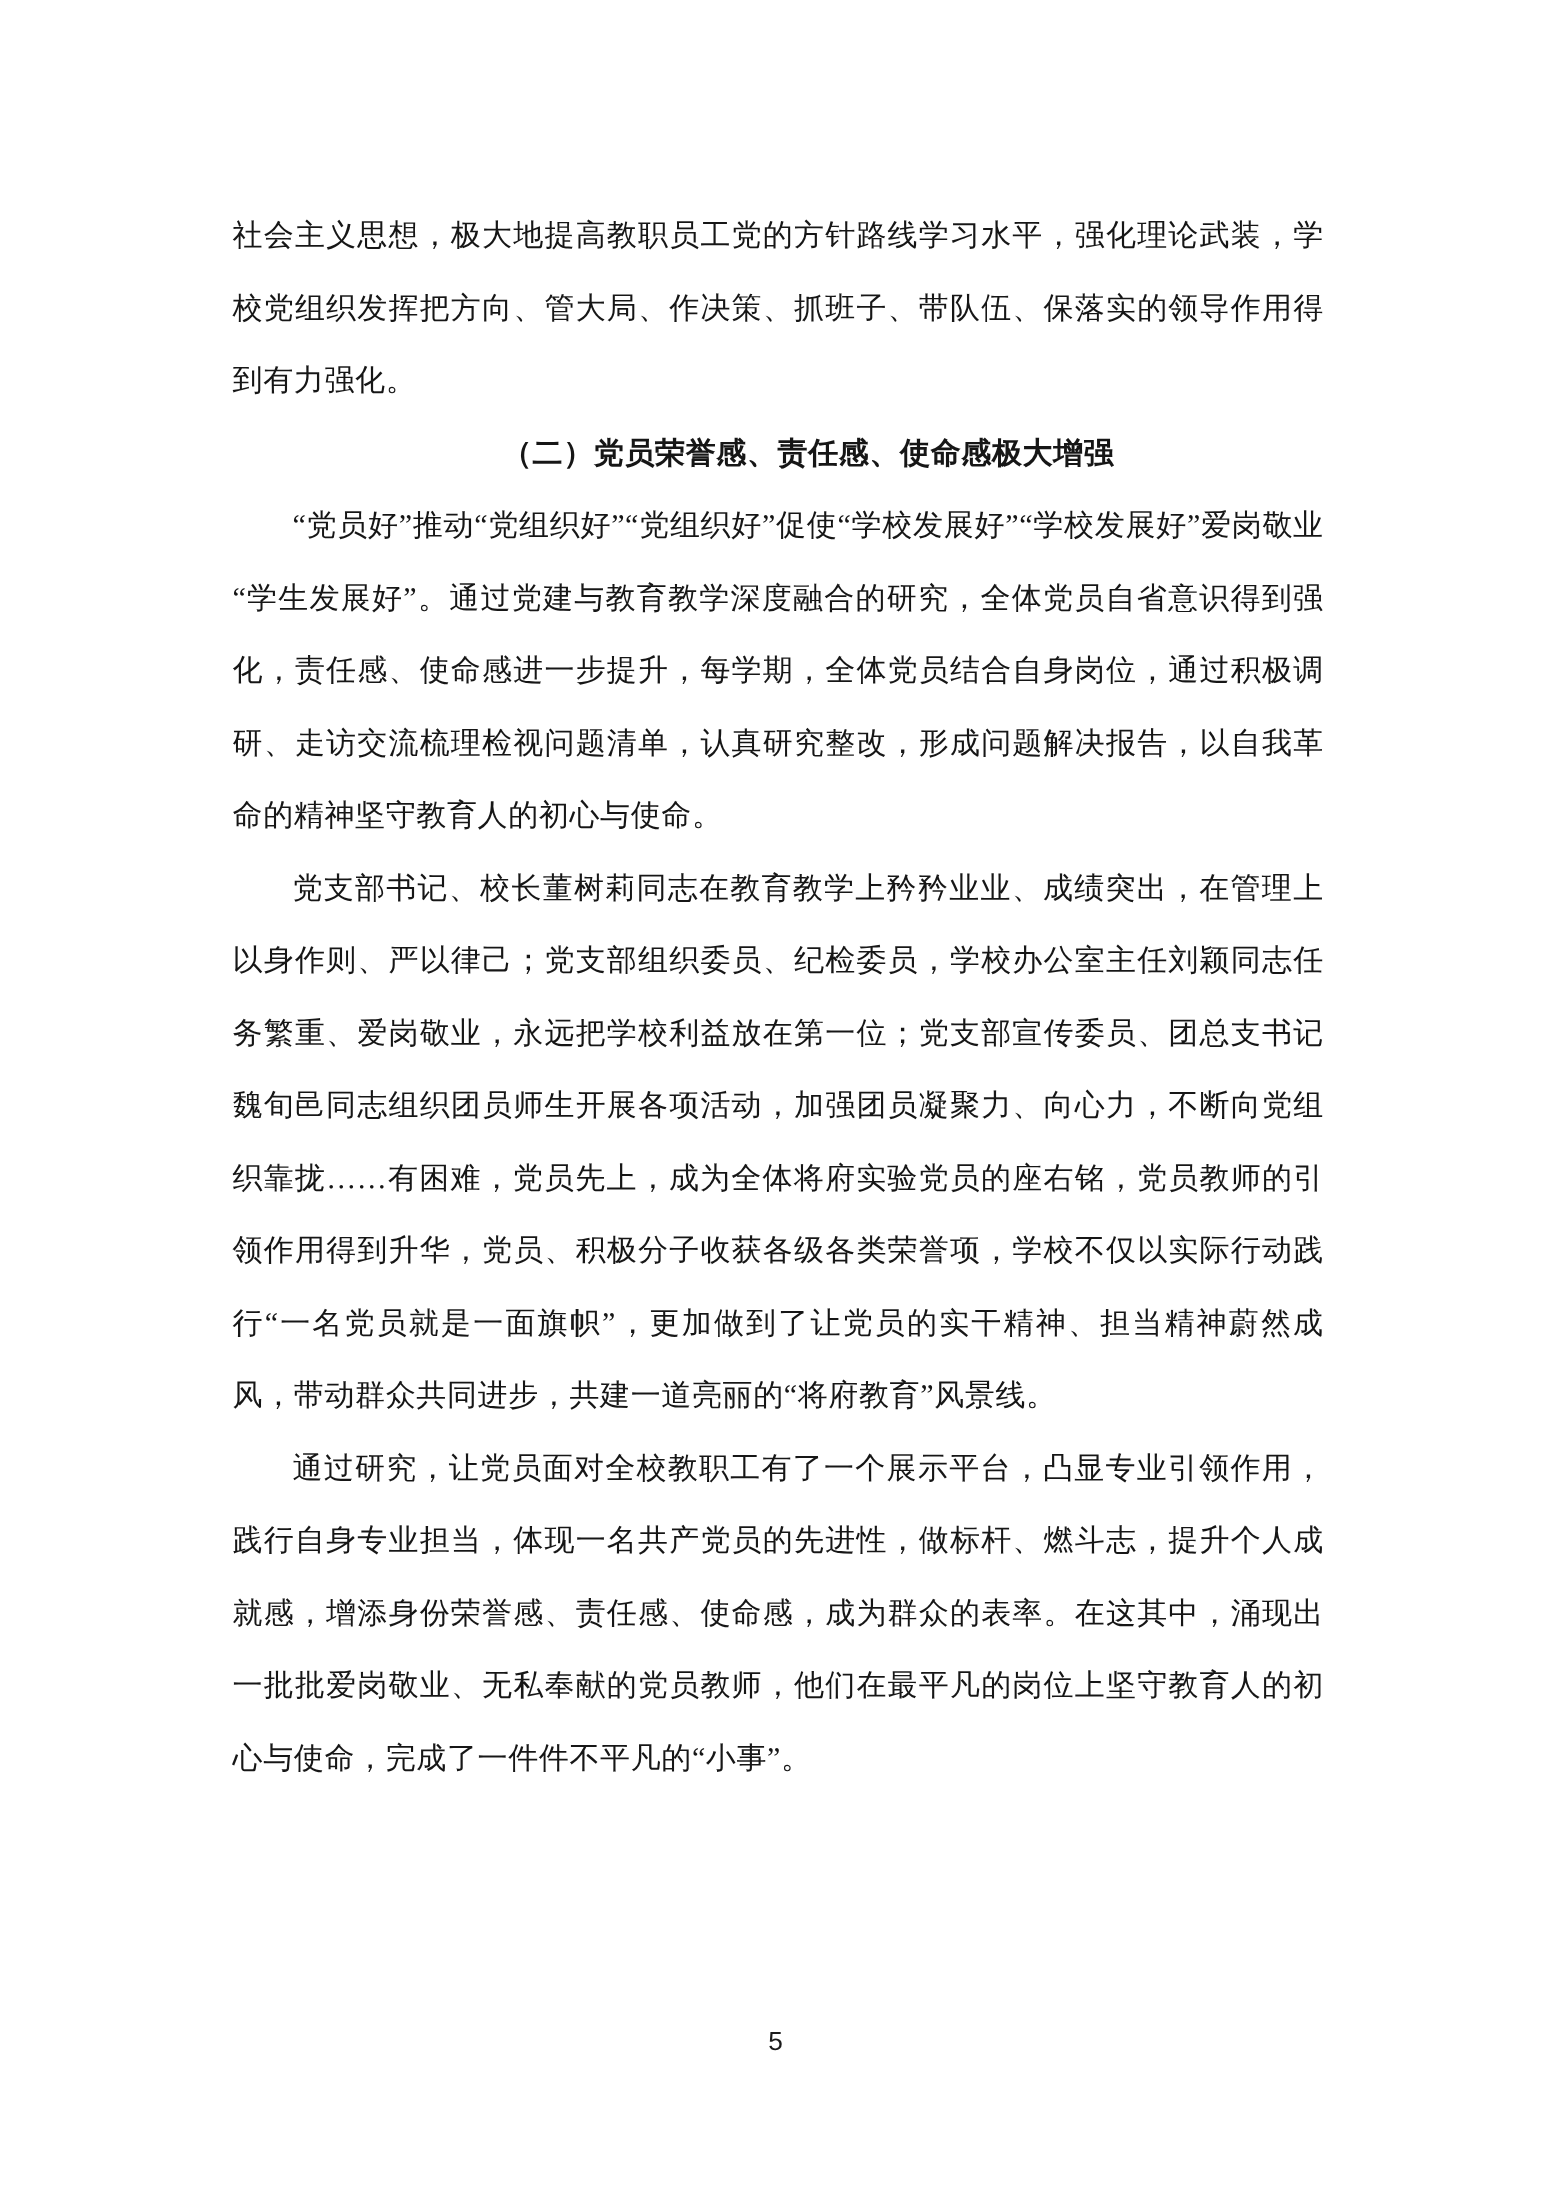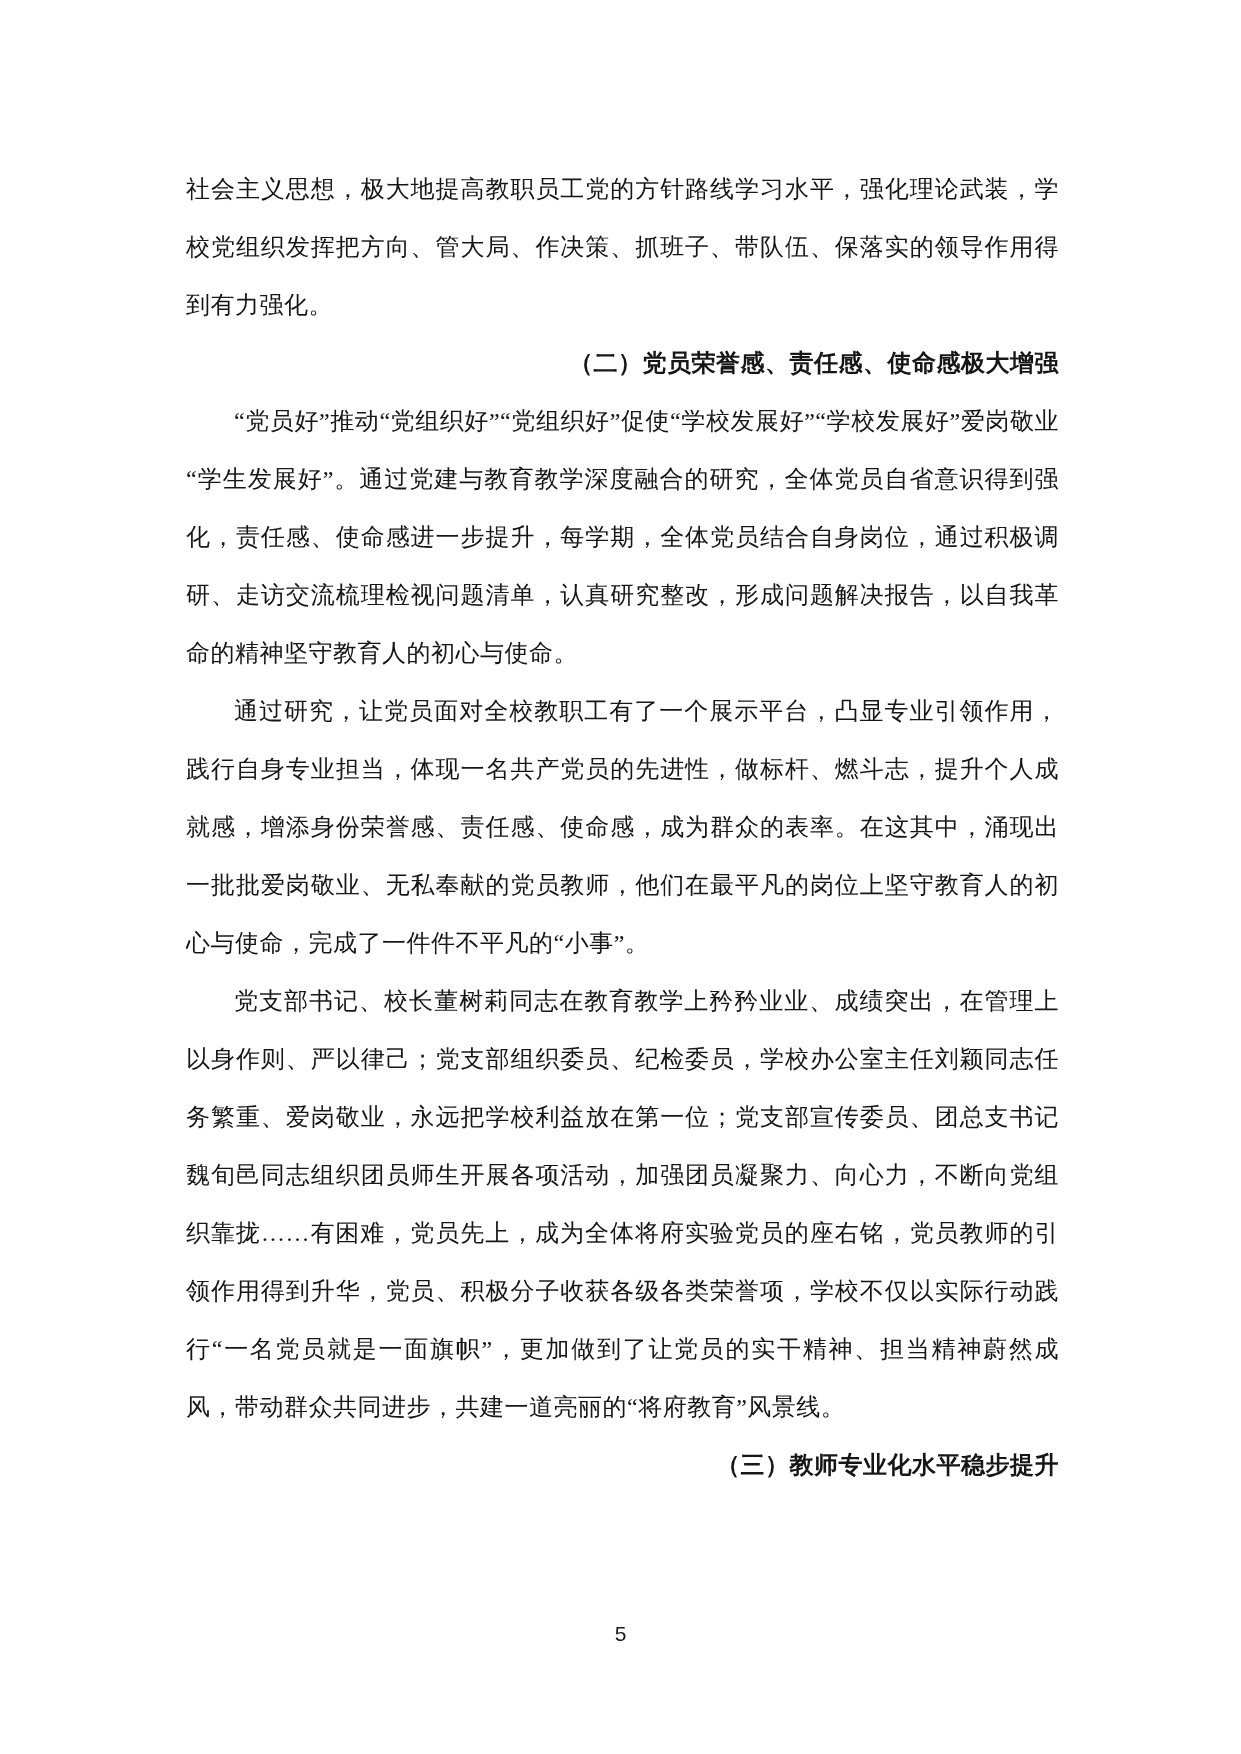--- a/index.html
+++ b/index.html
@@ -35,21 +35,21 @@
   .para {
     text-indent: 2em;
     font-weight: normal;
   }
   .para.continued {
     text-indent: 0;
   }
   .heading {
     font-weight: bold;
     text-indent: 2em;
-    text-align: right;
+    text-align: center;
   }
   .footer {
     position: absolute;
     left: 0;
     right: 0;
     top: 1622px;
     text-align: center;
   }
   .pagenum {
     font-family: "Liberation Sans", "DejaVu Sans", sans-serif;
@@ -58,20 +58,19 @@
   }
 </style>
 </head>
 <body>
 
 <div class="page">
   <div class="content">
     <p class="para continued">社会主义思想，极大地提高教职员工党的方针路线学习水平，强化理论武装，学校党组织发挥把方向、管大局、作决策、抓班子、带队伍、保落实的领导作用得到有力强化。</p>
     <h2 class="heading">（二）党员荣誉感、责任感、使命感极大增强</h2>
     <p class="para">“党员好”推动“党组织好”“党组织好”促使“学校发展好”“学校发展好”爱岗敬业“学生发展好”。通过党建与教育教学深度融合的研究，全体党员自省意识得到强化，责任感、使命感进一步提升，每学期，全体党员结合自身岗位，通过积极调研、走访交流梳理检视问题清单，认真研究整改，形成问题解决报告，以自我革命的精神坚守教育人的初心与使命。</p>
+    <p class="para">党支部书记、校长董树莉同志在教育教学上矜矜业业、成绩突出，在管理上以身作则、严以律己；党支部组织委员、纪检委员，学校办公室主任刘颖同志任务繁重、爱岗敬业，永远把学校利益放在第一位；党支部宣传委员、团总支书记魏旬邑同志组织团员师生开展各项活动，加强团员凝聚力、向心力，不断向党组织靠拢……有困难，党员先上，成为全体将府实验党员的座右铭，党员教师的引领作用得到升华，党员、积极分子收获各级各类荣誉项，学校不仅以实际行动践行“一名党员就是一面旗帜”，更加做到了让党员的实干精神、担当精神蔚然成风，带动群众共同进步，共建一道亮丽的“将府教育”风景线。</p>
     <p class="para">通过研究，让党员面对全校教职工有了一个展示平台，凸显专业引领作用，践行自身专业担当，体现一名共产党员的先进性，做标杆、燃斗志，提升个人成就感，增添身份荣誉感、责任感、使命感，成为群众的表率。在这其中，涌现出一批批爱岗敬业、无私奉献的党员教师，他们在最平凡的岗位上坚守教育人的初心与使命，完成了一件件不平凡的“小事”。</p>
-    <p class="para">党支部书记、校长董树莉同志在教育教学上矜矜业业、成绩突出，在管理上以身作则、严以律己；党支部组织委员、纪检委员，学校办公室主任刘颖同志任务繁重、爱岗敬业，永远把学校利益放在第一位；党支部宣传委员、团总支书记魏旬邑同志组织团员师生开展各项活动，加强团员凝聚力、向心力，不断向党组织靠拢……有困难，党员先上，成为全体将府实验党员的座右铭，党员教师的引领作用得到升华，党员、积极分子收获各级各类荣誉项，学校不仅以实际行动践行“一名党员就是一面旗帜”，更加做到了让党员的实干精神、担当精神蔚然成风，带动群众共同进步，共建一道亮丽的“将府教育”风景线。</p>
-    <h2 class="heading">（三）教师专业化水平稳步提升</h2>
   </div>
   <div class="footer">
     <span class="pagenum">5</span>
   </div>
 </div>
 
 </body></html>

